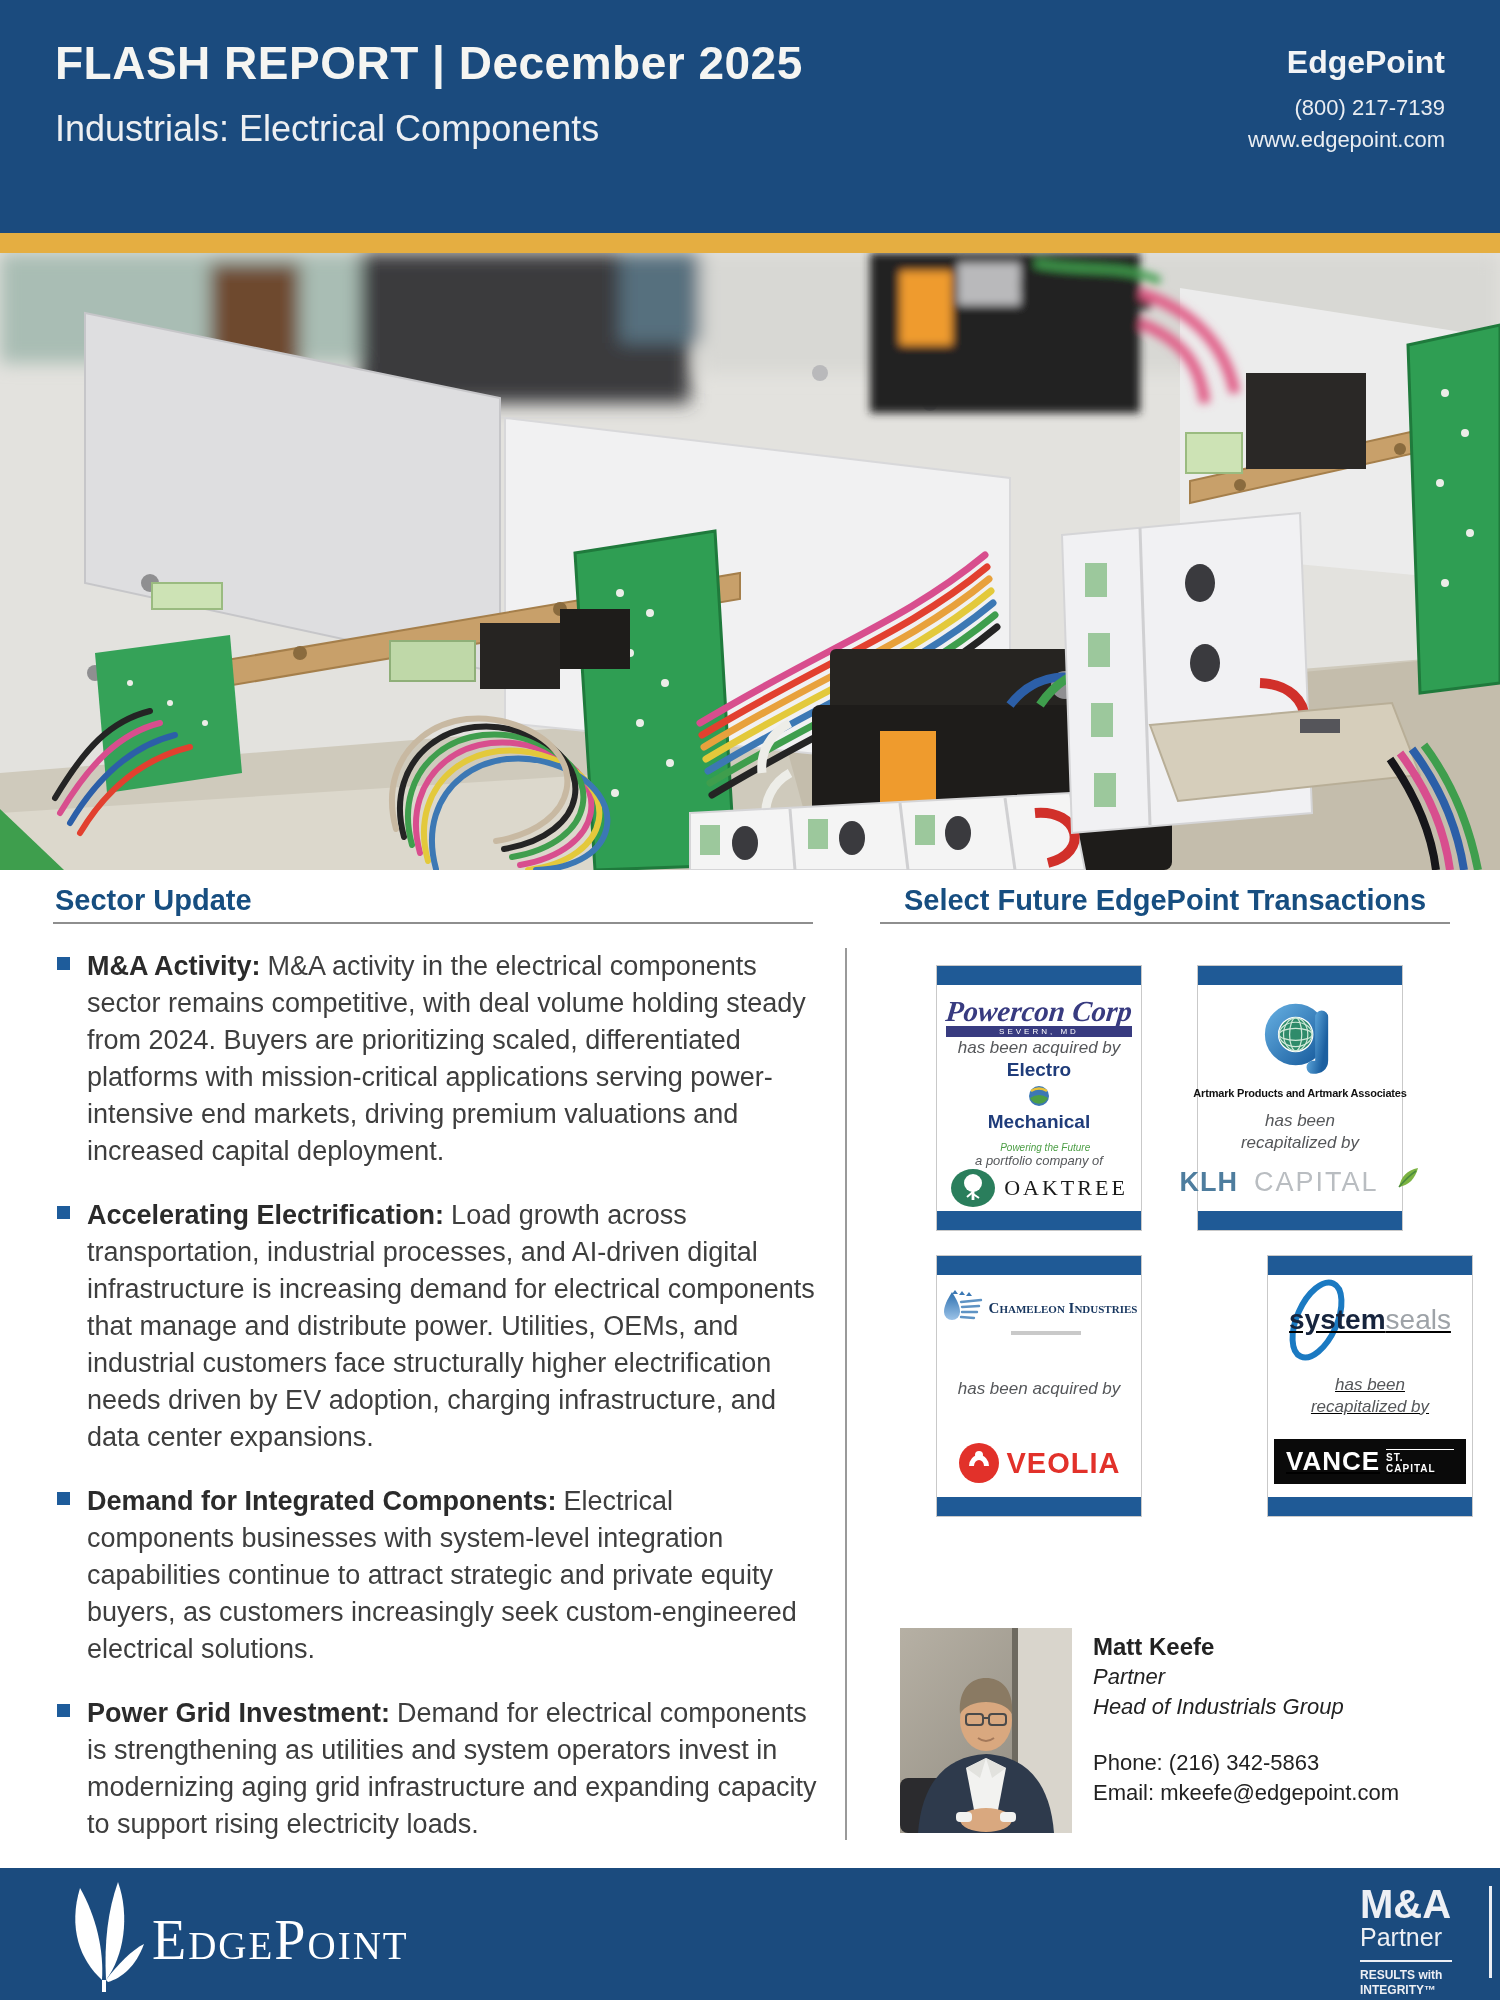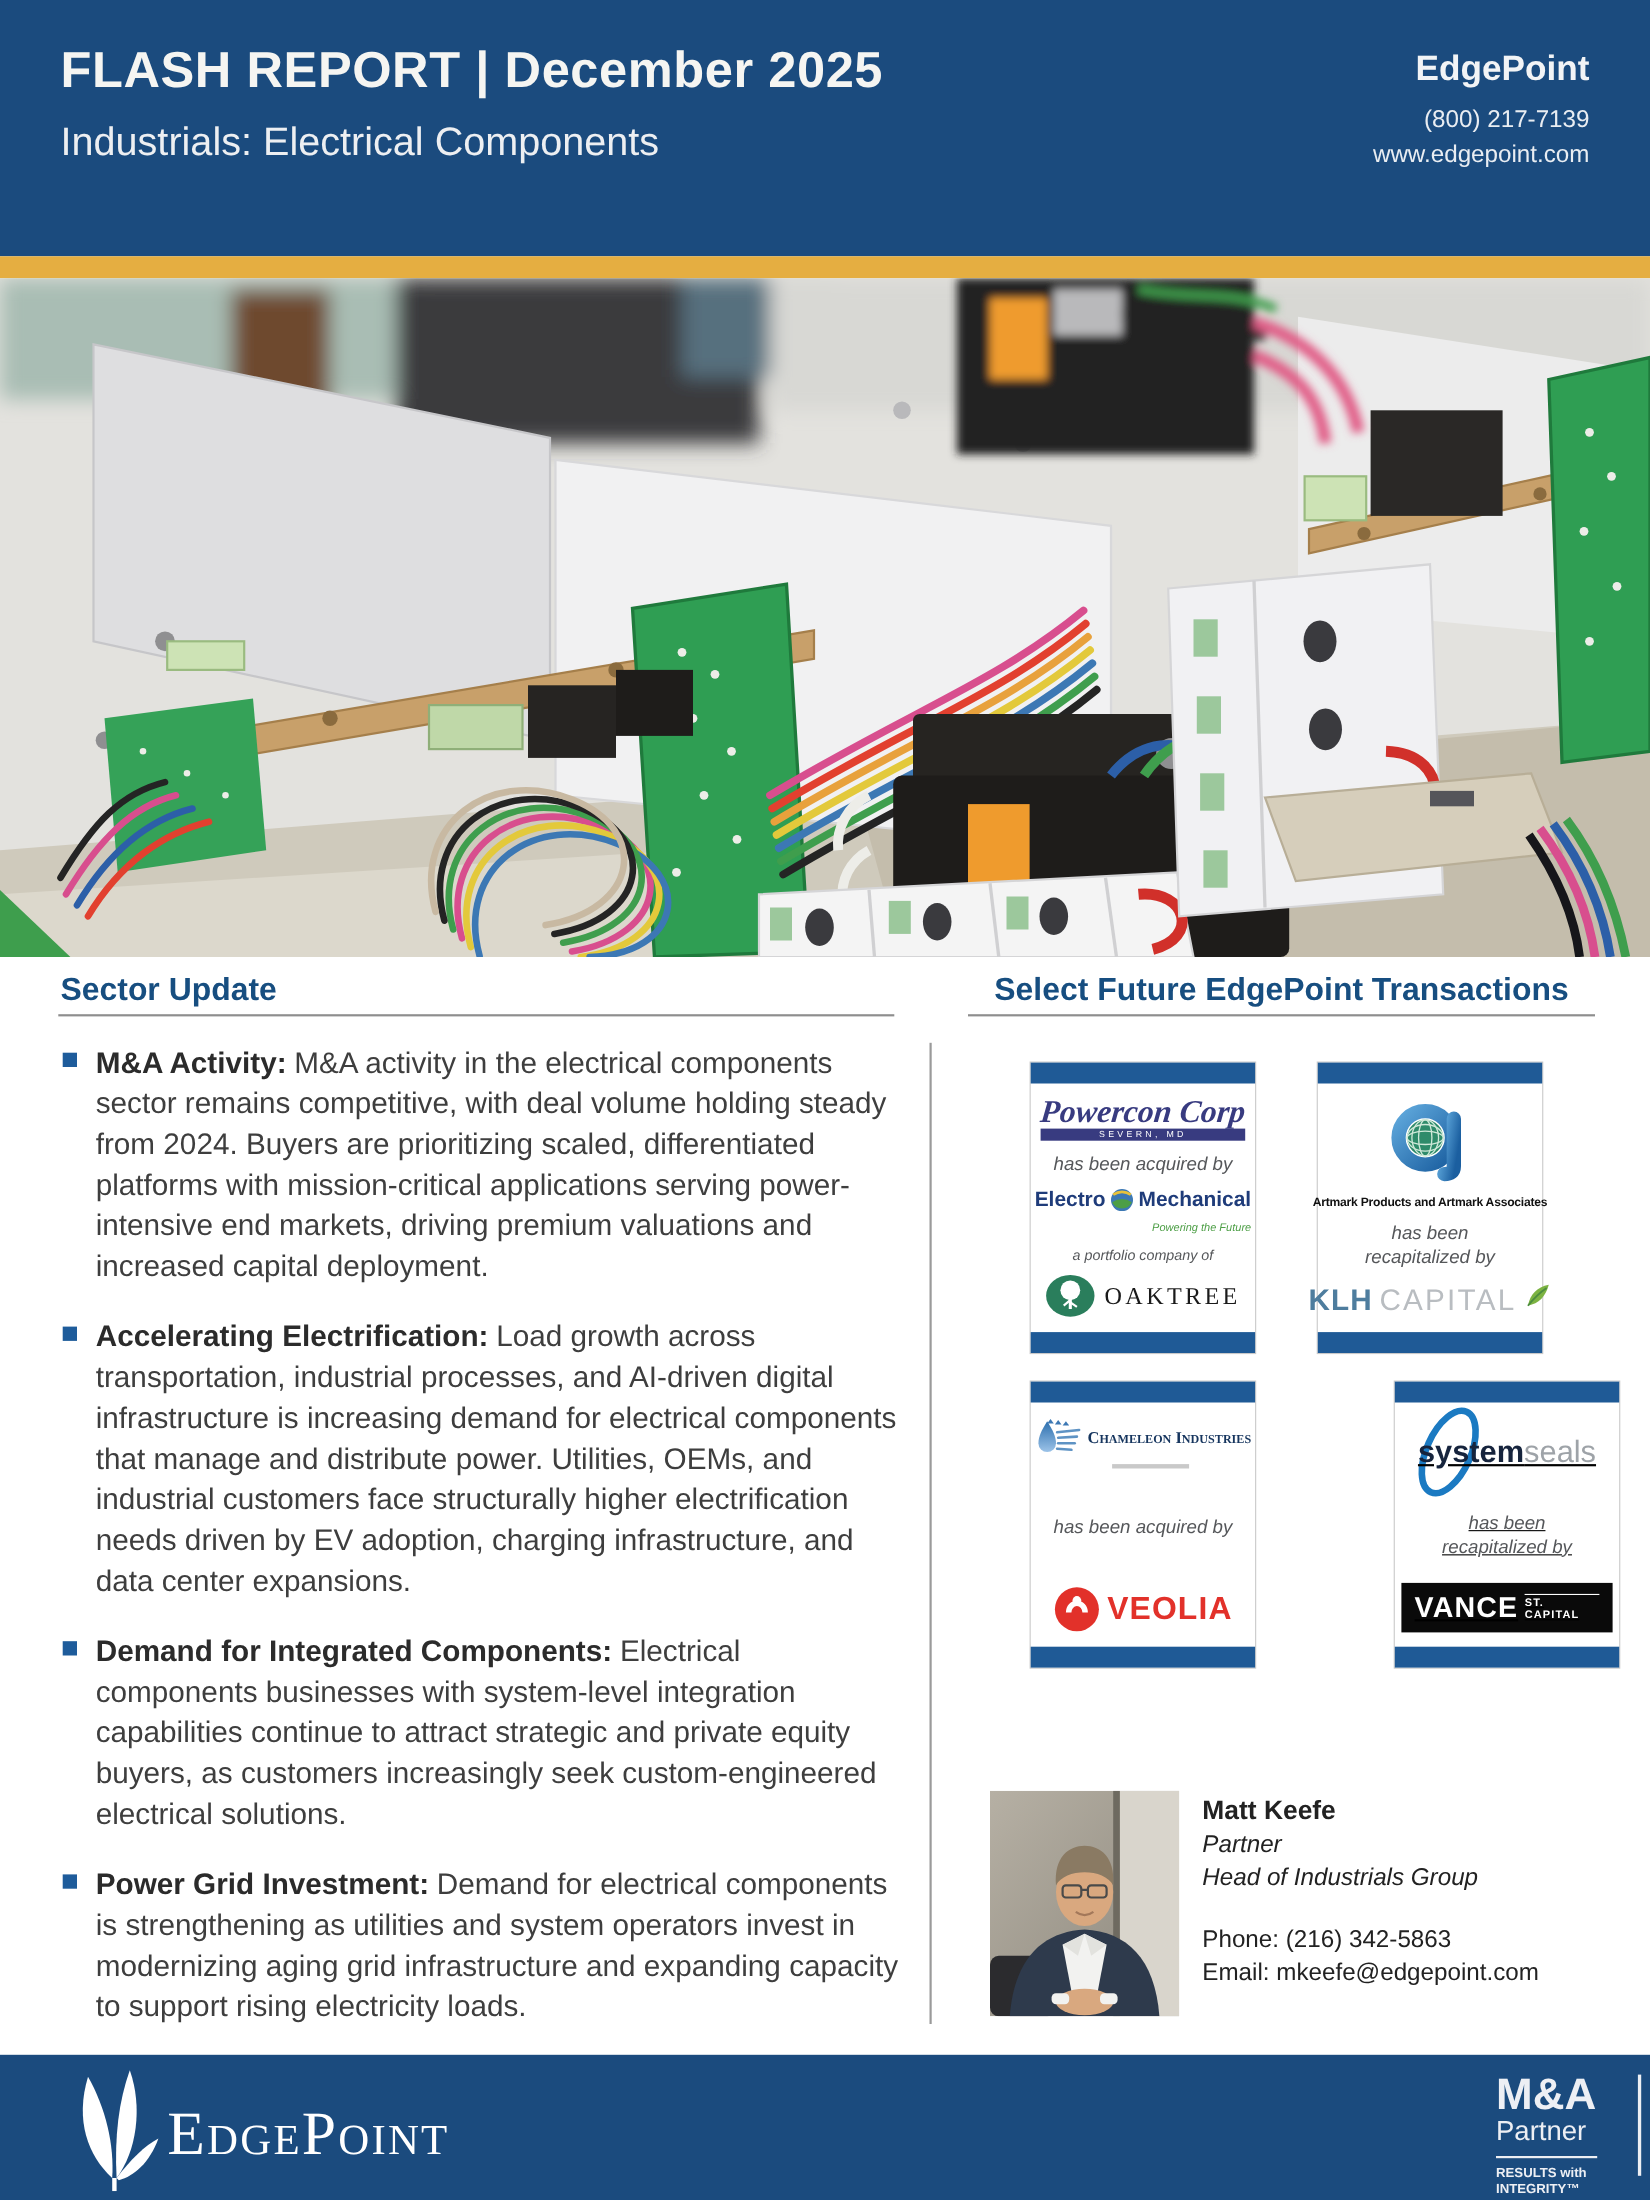--- a/index.html
+++ b/index.html
@@ -29,27 +29,27 @@
   
   .card{position:absolute;width:206px;background:#fff;border:1px solid #C9C9C9;box-sizing:border-box;
         display:flex;flex-direction:column;align-items:center;justify-content:space-between;
         padding:32px 6px;}
   .card::before,.card::after{content:"";position:absolute;left:0;width:100%;height:19px;background:#1F5A96;}
   .card::before{top:0;} .card::after{bottom:0;}
   .action{font-style:italic;color:#55575A;font-size:17px;text-align:center;line-height:22px;}
   .powercon{font-family:"Liberation Serif",serif;font-style:italic;font-weight:bold;
             color:#383B80;font-size:29px;transform:skewX(-6deg);line-height:26px;}
   .powercon-sub{background:#383B80;color:#fff;font-size:8px;letter-spacing:3px;padding:1px 10px;margin-top:2px;text-align:center;}
-  .em-row{display:flex;align-items:center;gap:4px;font-weight:bold;color:#1F3C7A;font-size:19px;}
+  .em-row{display:flex;align-items:center;gap:4px;font-weight:bold;color:#1F3C7A;font-size:19px;flex-direction:column;}
   .em-tag{font-size:10px;color:#4C9E45;font-style:italic;text-align:right;width:100%;margin-top:9px;}
   .note{font-style:italic;color:#55575A;font-size:13px;}
   .oak-row{display:flex;align-items:center;gap:8px;}
   .oak-word{font-family:"Liberation Serif",serif;font-size:22px;color:#1A1A1A;letter-spacing:3px;}
   .artmark-name{font-weight:bold;color:#111;font-size:11px;white-space:nowrap;letter-spacing:-0.2px;}
-  .klh-row{display:flex;align-items:baseline;gap:6px;}
+  .klh-row{display:flex;align-items:baseline;gap:16px;}
   .klh-a{font-weight:bold;font-size:27px;color:#4E7D9E;letter-spacing:1px;}
   .klh-b{font-weight:300;font-size:27px;color:#B9BDC1;letter-spacing:2px;}
   .cham-row{display:flex;align-items:center;gap:6px;}
   .cham-name{font-family:"Liberation Serif",serif;font-variant:small-caps;font-weight:bold;
              font-size:15px;color:#16355E;white-space:nowrap;}
   .cham-tag{height:4px;width:70px;background:#C9C9C9;margin-top:3px;margin-left:70px;}
   .veolia-row{display:flex;align-items:center;gap:7px;}
   .veolia-word{font-weight:800;font-size:29px;color:#E2312A;letter-spacing:1px;}
   .ss-wrap{position:relative;height:64px;display:flex;align-items:center;}
   .ss-text{position:relative;font-size:28px;z-index:2;}

